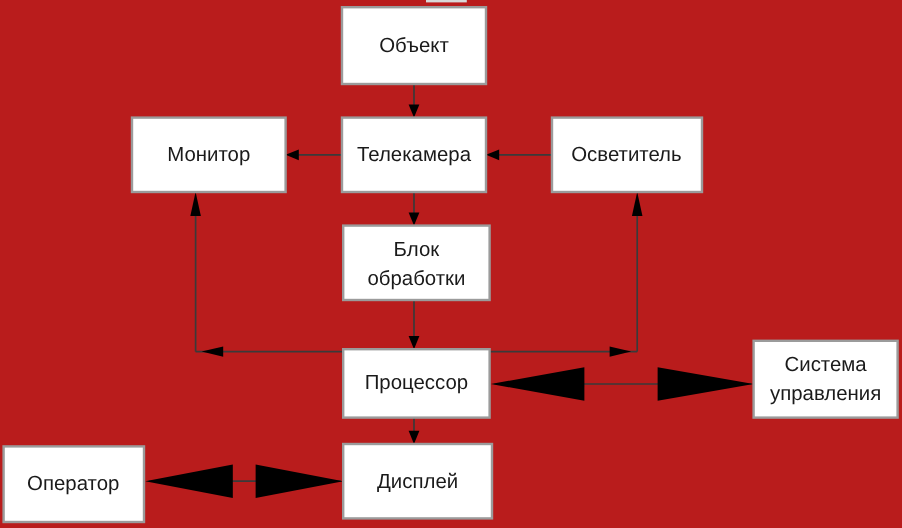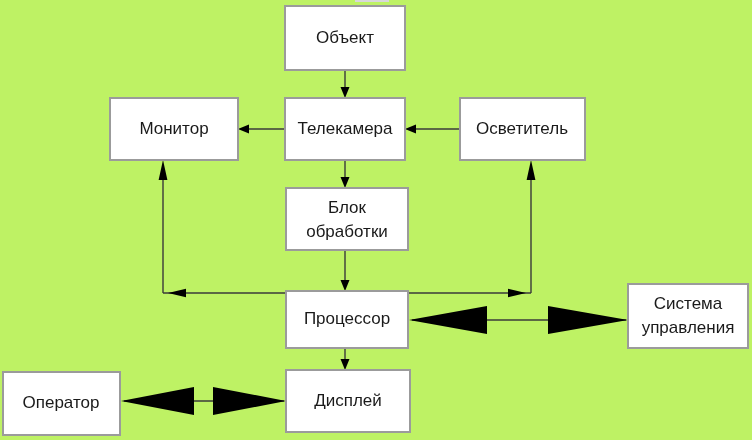--- a/index.html
+++ b/index.html
@@ -8,21 +8,21 @@
     padding: 0;
     background: #ffffff;
   }
   body {
     font-family: "Liberation Sans", sans-serif;
   }
   #diagram-root {
     position: relative;
     width: 752px;
     height: 440px;
-    background: #bef264;
+    background: #b91c1c;
     overflow: hidden;
   }
   svg#diagram-svg {
     display: block;
     width: 752px;
     height: 440px;
   }
   .node-box {
     fill: #ffffff;
     stroke: #9b9b9b;

